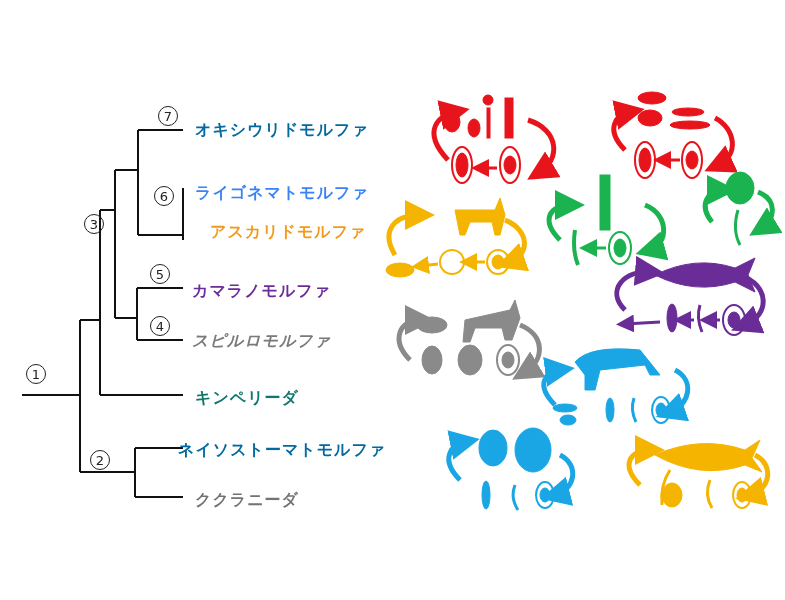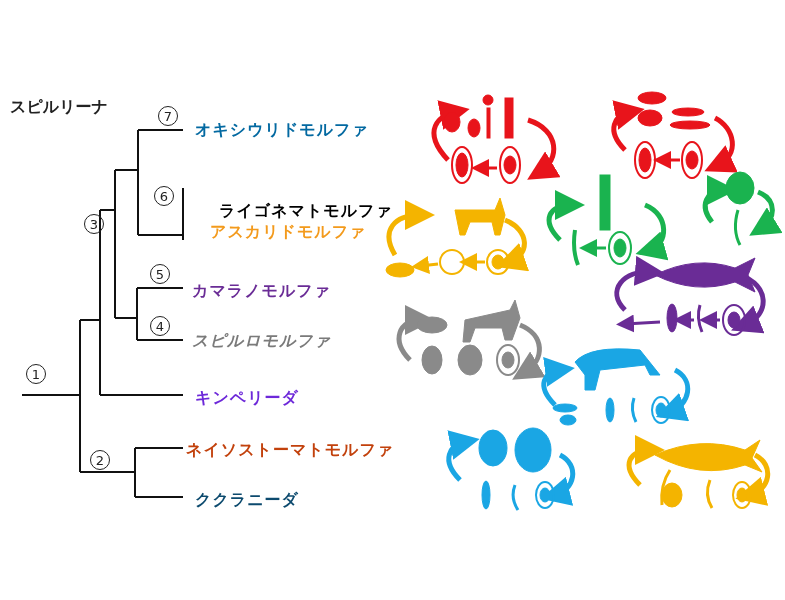--- a/index.html
+++ b/index.html
@@ -34,39 +34,38 @@
     <line x1="137" y1="288" x2="183" y2="288"></line>
     <line x1="137" y1="340" x2="183" y2="340"></line>
     <line x1="80" y1="472" x2="135" y2="472"></line>
     <line x1="135" y1="448" x2="135" y2="497"></line>
     <line x1="135" y1="448" x2="183" y2="448"></line>
     <line x1="135" y1="497" x2="183" y2="497"></line>
   </g>
 </svg>
 
 <div class="title">
-  <div>スピルリーナ</div>
 </div>
 
 <div class="node" style="left:26px;top:364px;">1</div>
 <div class="node" style="left:90px;top:450px;">2</div>
 <div class="node" style="left:84px;top:214px;">3</div>
 <div class="node" style="left:150px;top:316px;">4</div>
 <div class="node" style="left:150px;top:264px;">5</div>
 <div class="node" style="left:154px;top:186px;">6</div>
 <div class="node" style="left:158px;top:106px;">7</div>
 
 <div class="taxon" style="left:195px;top:120px;color:#0369a1;">オキシウリドモルファ</div>
-<div class="taxon" style="left:195px;top:201px;color:#000000;margin-left:24px;">ライゴネマトモルファ</div>
+<div class="taxon" style="left:195px;top:183px;color:#3b82f6;">ライゴネマトモルファ</div>
 <div class="taxon" style="left:210px;top:222px;color:#f39a1c;text-align:right;">アスカリドモルファ</div>
 <div class="taxon" style="left:192px;top:281px;color:#6a2c96;text-align:center;">カマラノモルファ</div>
 <div class="taxon" style="left:192px;top:331px;color:#7a7a7a;font-style:italic;">スピルロモルファ</div>
-<div class="taxon" style="left:195px;top:388px;color:#6d28d9;">キンペリーダ</div>
-<div class="taxon" style="left:186px;top:440px;color:#c2410c;">ネイソストーマトモルファ</div>
-<div class="taxon" style="left:195px;top:490px;color:#0c4a6e;">ククラニーダ</div>
+<div class="taxon" style="left:195px;top:388px;color:#0f766e;">キンペリーダ</div>
+<div class="taxon" style="left:178px;top:440px;color:#0369a1;">ネイソストーマトモルファ</div>
+<div class="taxon" style="left:195px;top:490px;color:#737373;">ククラニーダ</div>
 
 <svg class="cycles" width="785" height="600" xmlns="http://www.w3.org/2000/svg">
   <defs>
     <marker id="ar-red" markerWidth="6" markerHeight="6" refX="3" refY="3" orient="auto">
         <path d="M0,0 L6,3 L0,6 z" fill="#e8141b"></path>
       </marker>
     <marker id="ar-green" markerWidth="6" markerHeight="6" refX="3" refY="3" orient="auto">
         <path d="M0,0 L6,3 L0,6 z" fill="#1ab34f"></path>
       </marker>
     <marker id="ar-yellow" markerWidth="6" markerHeight="6" refX="3" refY="3" orient="auto">

